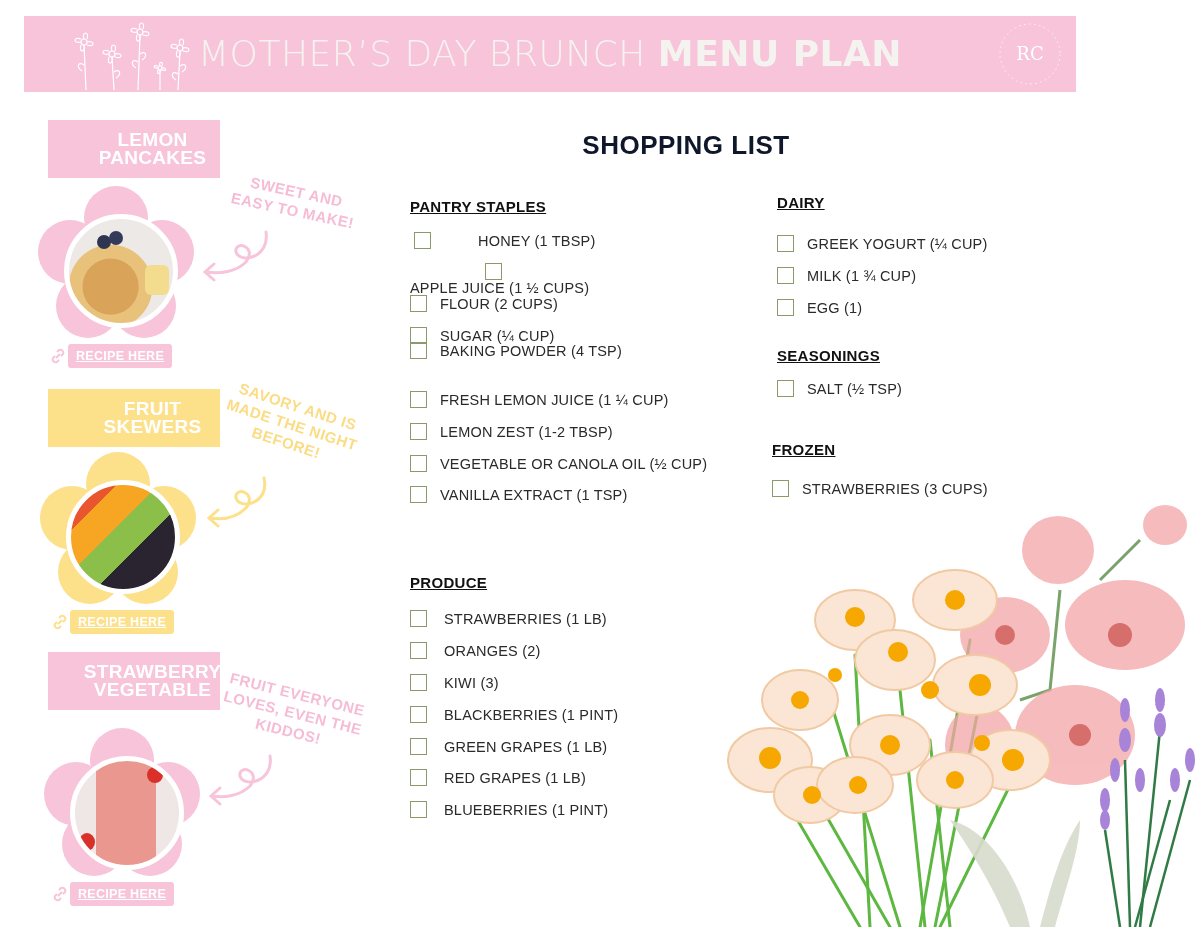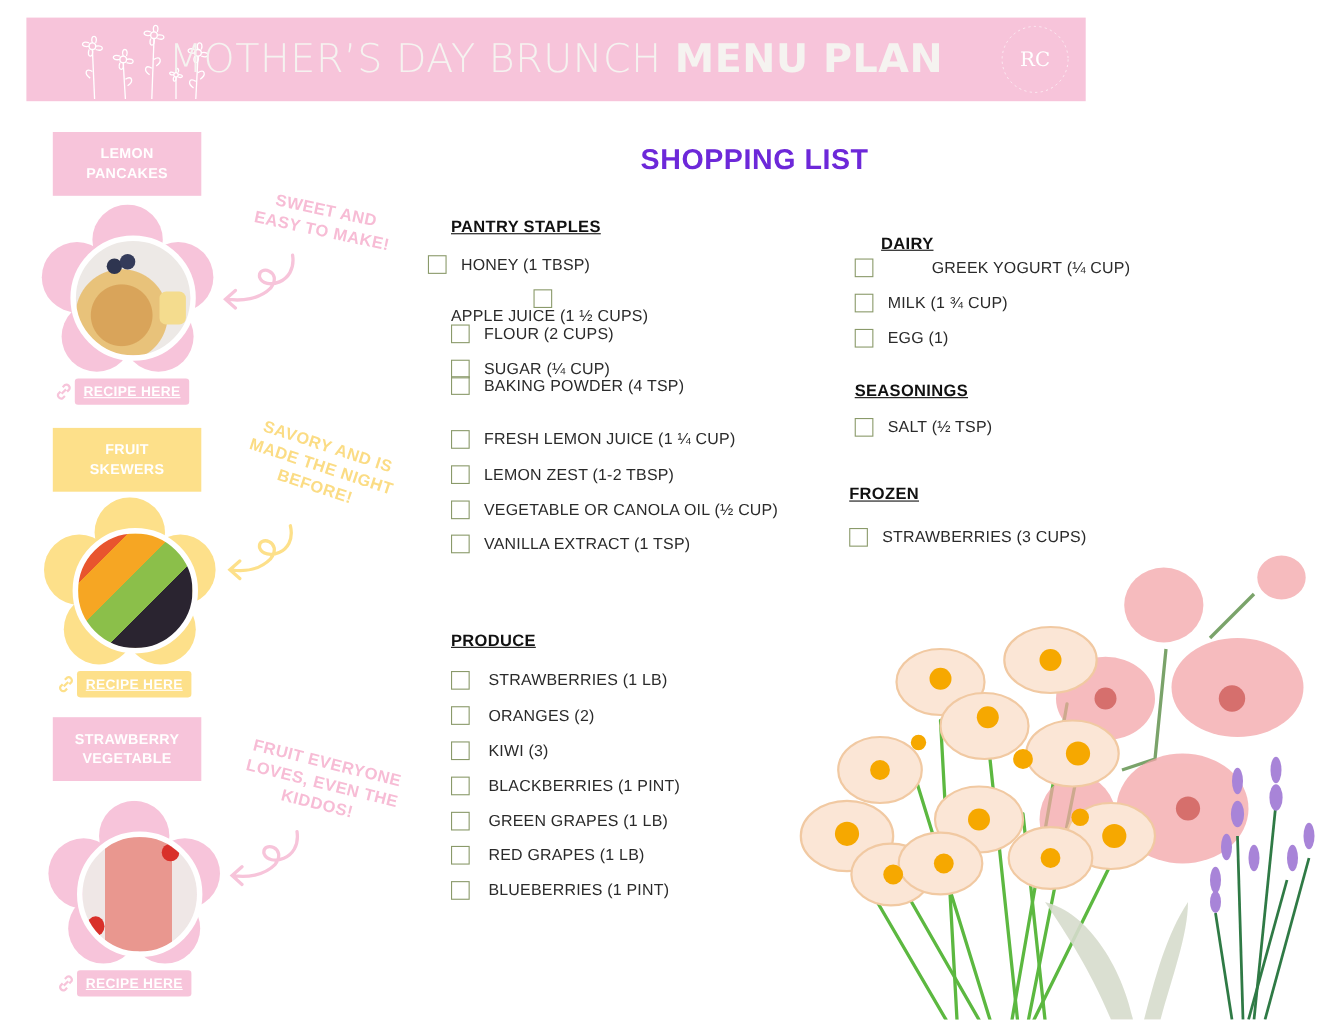--- a/index.html
+++ b/index.html
@@ -1,35 +1,35 @@
 <!DOCTYPE html>
 <html><head>
 <meta charset="utf-8">
 <style>
   html, body { margin:0; padding:0; }
   body { width:1200px; height:927px; background:#ffffff; position:relative; overflow:hidden; font-family:"Liberation Sans", sans-serif; color:#222; }
-  .banner { position:absolute; left:24px; top:16px; width:932px; height:76px; background:#f7c4da;padding-left:31px; }
+  .banner { position:absolute; left:24px; top:16px; width:1052px; height:76px; background:#f7c4da; }
   .banner-title { position:absolute; left:0; right:0; top:0; height:76px; line-height:76px; text-align:center; color:#f5f3f0; font-size:36px; letter-spacing:0.5px; font-family:"DejaVu Sans", sans-serif; font-weight:300; }
   .banner-title b { font-weight:700; }
   .banner-flowers { position:absolute; left:44px; top:4px; width:130px; height:70px; }
   .banner-logo { position:absolute; right:12px; top:4px; width:68px; height:68px; }
 
-  .recipe-tag { position:absolute; left:48px; width:135px; height:58px; display:flex; align-items:center; justify-content:center; text-align:center; color:#fff; font-weight:700; font-size:13px; line-height:18px; letter-spacing:0.3px; }
+  .recipe-tag { position:absolute; left:48px; width:135px; height:58px; display:flex; align-items:center; justify-content:center; text-align:center; color:#fff; font-weight:700; font-size:19px; line-height:18px; letter-spacing:0.3px;padding-left:37px; }
   .pink { background:#f7c4da; }
   .yellow { background:#fde08a; }
   .flower-photo { position:absolute; width:160px; height:160px; }
   .photo-circle { position:absolute; left:28px; top:28px; width:104px; height:104px; border-radius:50%; border:5px solid #fff; overflow:hidden; }
   .recipe-link { position:absolute; display:flex; align-items:center; gap:2px; }
   .link-btn { height:24px; padding:0 8px; display:flex; align-items:center; color:#fff; font-weight:700; font-size:12.5px; text-decoration:underline; border-radius:3px; letter-spacing:0.3px; cursor:pointer; }
   .note { position:absolute; font-weight:700; font-size:15px; line-height:19px; text-align:center; letter-spacing:0.5px; }
   .note-pink { color:#f7bcd5; }
   .note-yellow { color:#fbdc84; }
   .arrow { position:absolute; width:80px; height:60px; }
 
-  .shop-title { position:absolute; left:560px; top:130px; width:252px; text-align:center; font-weight:700; font-size:26px; color:#6d28d9; letter-spacing:0.5px; }
+  .shop-title { position:absolute; left:560px; top:130px; width:252px; text-align:center; font-weight:700; font-size:26px; color:#0f172a; letter-spacing:0.5px; }
   .section-head { position:absolute; font-weight:700; font-size:15px; text-decoration:underline; color:#111; letter-spacing:0.3px; }
   .item { position:absolute; display:flex; align-items:center; font-size:14.5px; color:#2a2a2a; letter-spacing:0.2px; }
   .cb { width:17px; height:17px; border:1.5px solid #8a9a6a; box-sizing:border-box; margin-right:13px; flex:0 0 auto; cursor:pointer; }
   .floral { position:absolute; left:720px; top:500px; width:480px; height:427px; }
 </style>
 </head>
 <body>
 
 <div class="banner">
   <svg class="banner-flowers" viewBox="0 0 130 70" fill="none" stroke="#fff" stroke-width="1.2">
@@ -161,21 +161,21 @@
     <div>LOVES, EVEN THE</div>
     <div>KIDDOS!</div>
 </div>
 <svg class="arrow" style="left:206px; top:752px;" viewBox="0 0 80 60">
   <path d="M64 4 C68 30 38 36 34 24 C32 12 56 18 44 34 C34 44 18 46 6 44 M14 36 L5 44 L14 52" stroke="#f7c4da" stroke-width="3" fill="none" stroke-linecap="round"></path>
 </svg>
 
 <div class="shop-title">SHOPPING LIST</div>
 
 <div class="section-head" style="left:410px; top:198px;">PANTRY STAPLES</div>
-<div class="item" style="left:389px; top:232px;">
+<div class="item" style="left:414px; top:232px;gap:34px;">
     <span class="cb"></span>
     <span>HONEY (1 TBSP)</span>
   </div>
 <div class="item" style="left:410px; top:263px;flex-direction:column;">
     <span class="cb"></span>
     <span>APPLE JUICE (1 ½ CUPS)</span>
   </div>
 <div class="item" style="left:410px; top:295px;">
     <span class="cb"></span>
     <span>FLOUR (2 CUPS)</span>
@@ -228,22 +228,22 @@
   </div>
 <div class="item" style="left:410px; top:769px;">
     <span class="cb" style="margin-right:17px"></span>
     <span>RED GRAPES (1 LB)</span>
   </div>
 <div class="item" style="left:410px; top:801px;">
     <span class="cb" style="margin-right:17px"></span>
     <span>BLUEBERRIES (1 PINT)</span>
   </div>
 
-<div class="section-head" style="left:777px; top:213px;margin-left:24px;">DAIRY </div>
-<div class="item" style="left:777px; top:235px;gap:40px;">
+<div class="section-head" style="left:777px; top:194px;">DAIRY </div>
+<div class="item" style="left:777px; top:235px;">
     <span class="cb"></span>
     <span>GREEK YOGURT (¼ CUP)</span>
   </div>
 <div class="item" style="left:777px; top:267px;">
     <span class="cb"></span>
     <span>MILK (1 ¾ CUP)</span>
   </div>
 <div class="item" style="left:777px; top:299px;">
     <span class="cb"></span>
     <span>EGG (1)</span>

